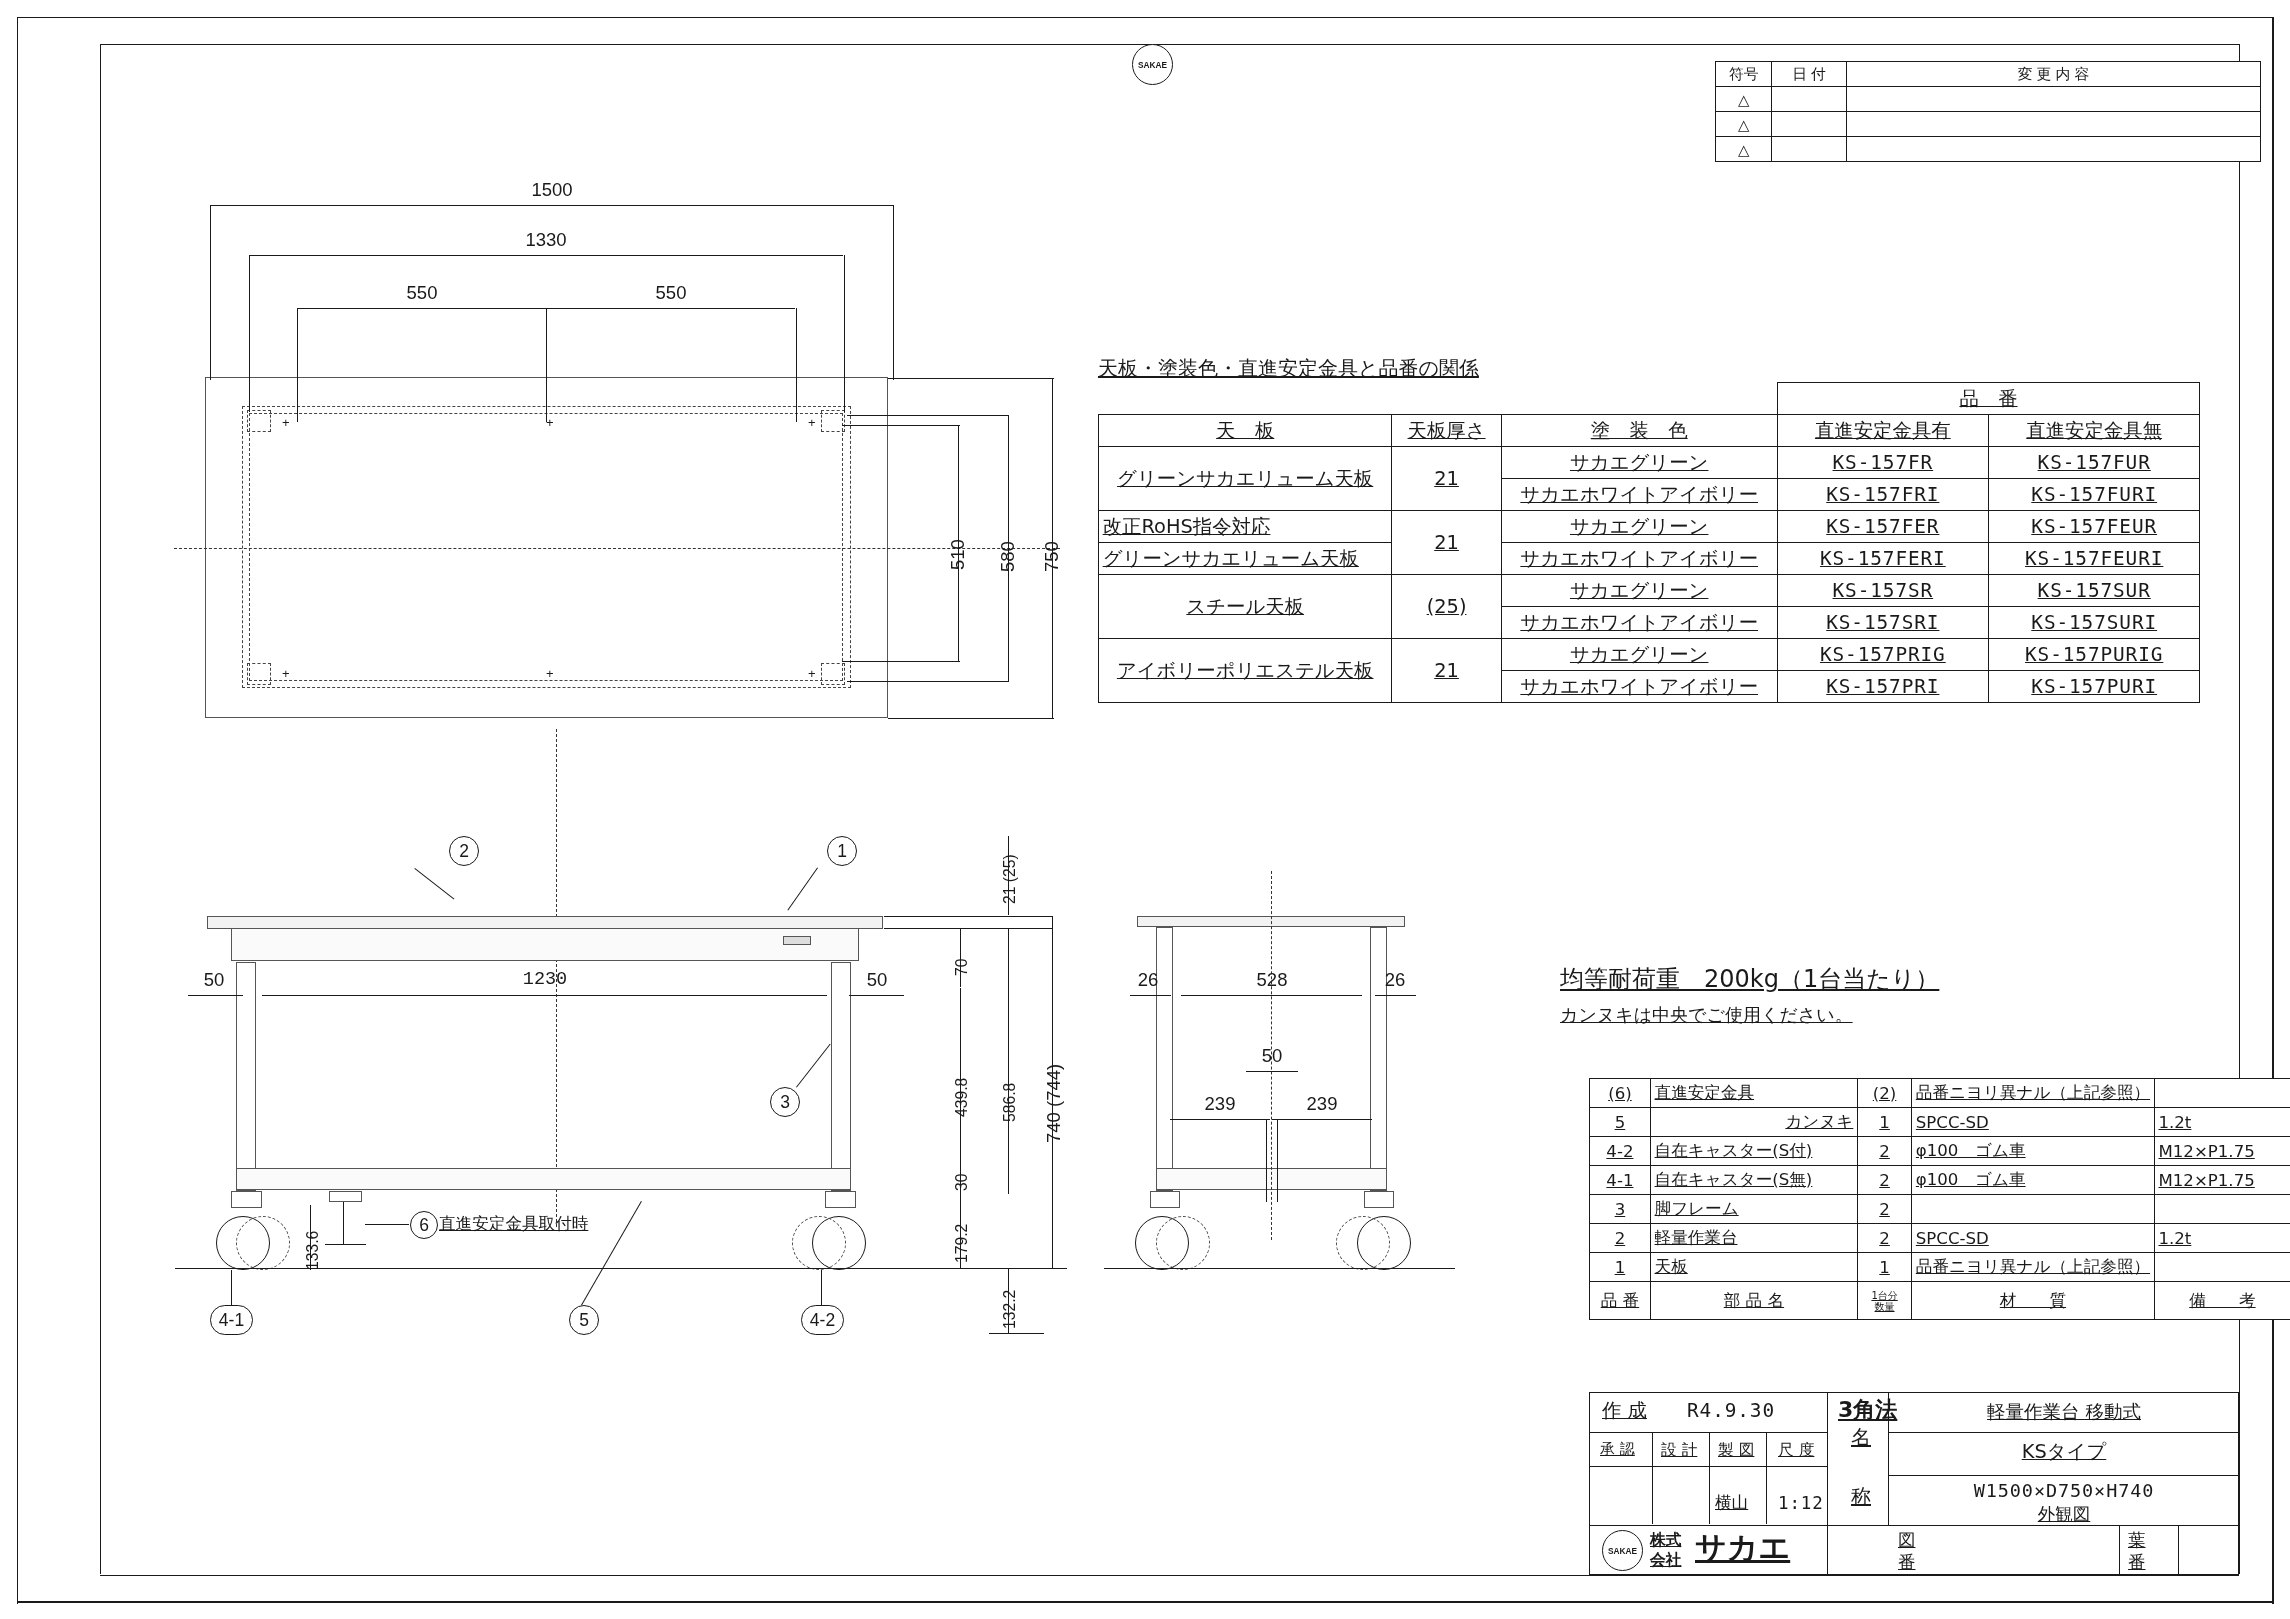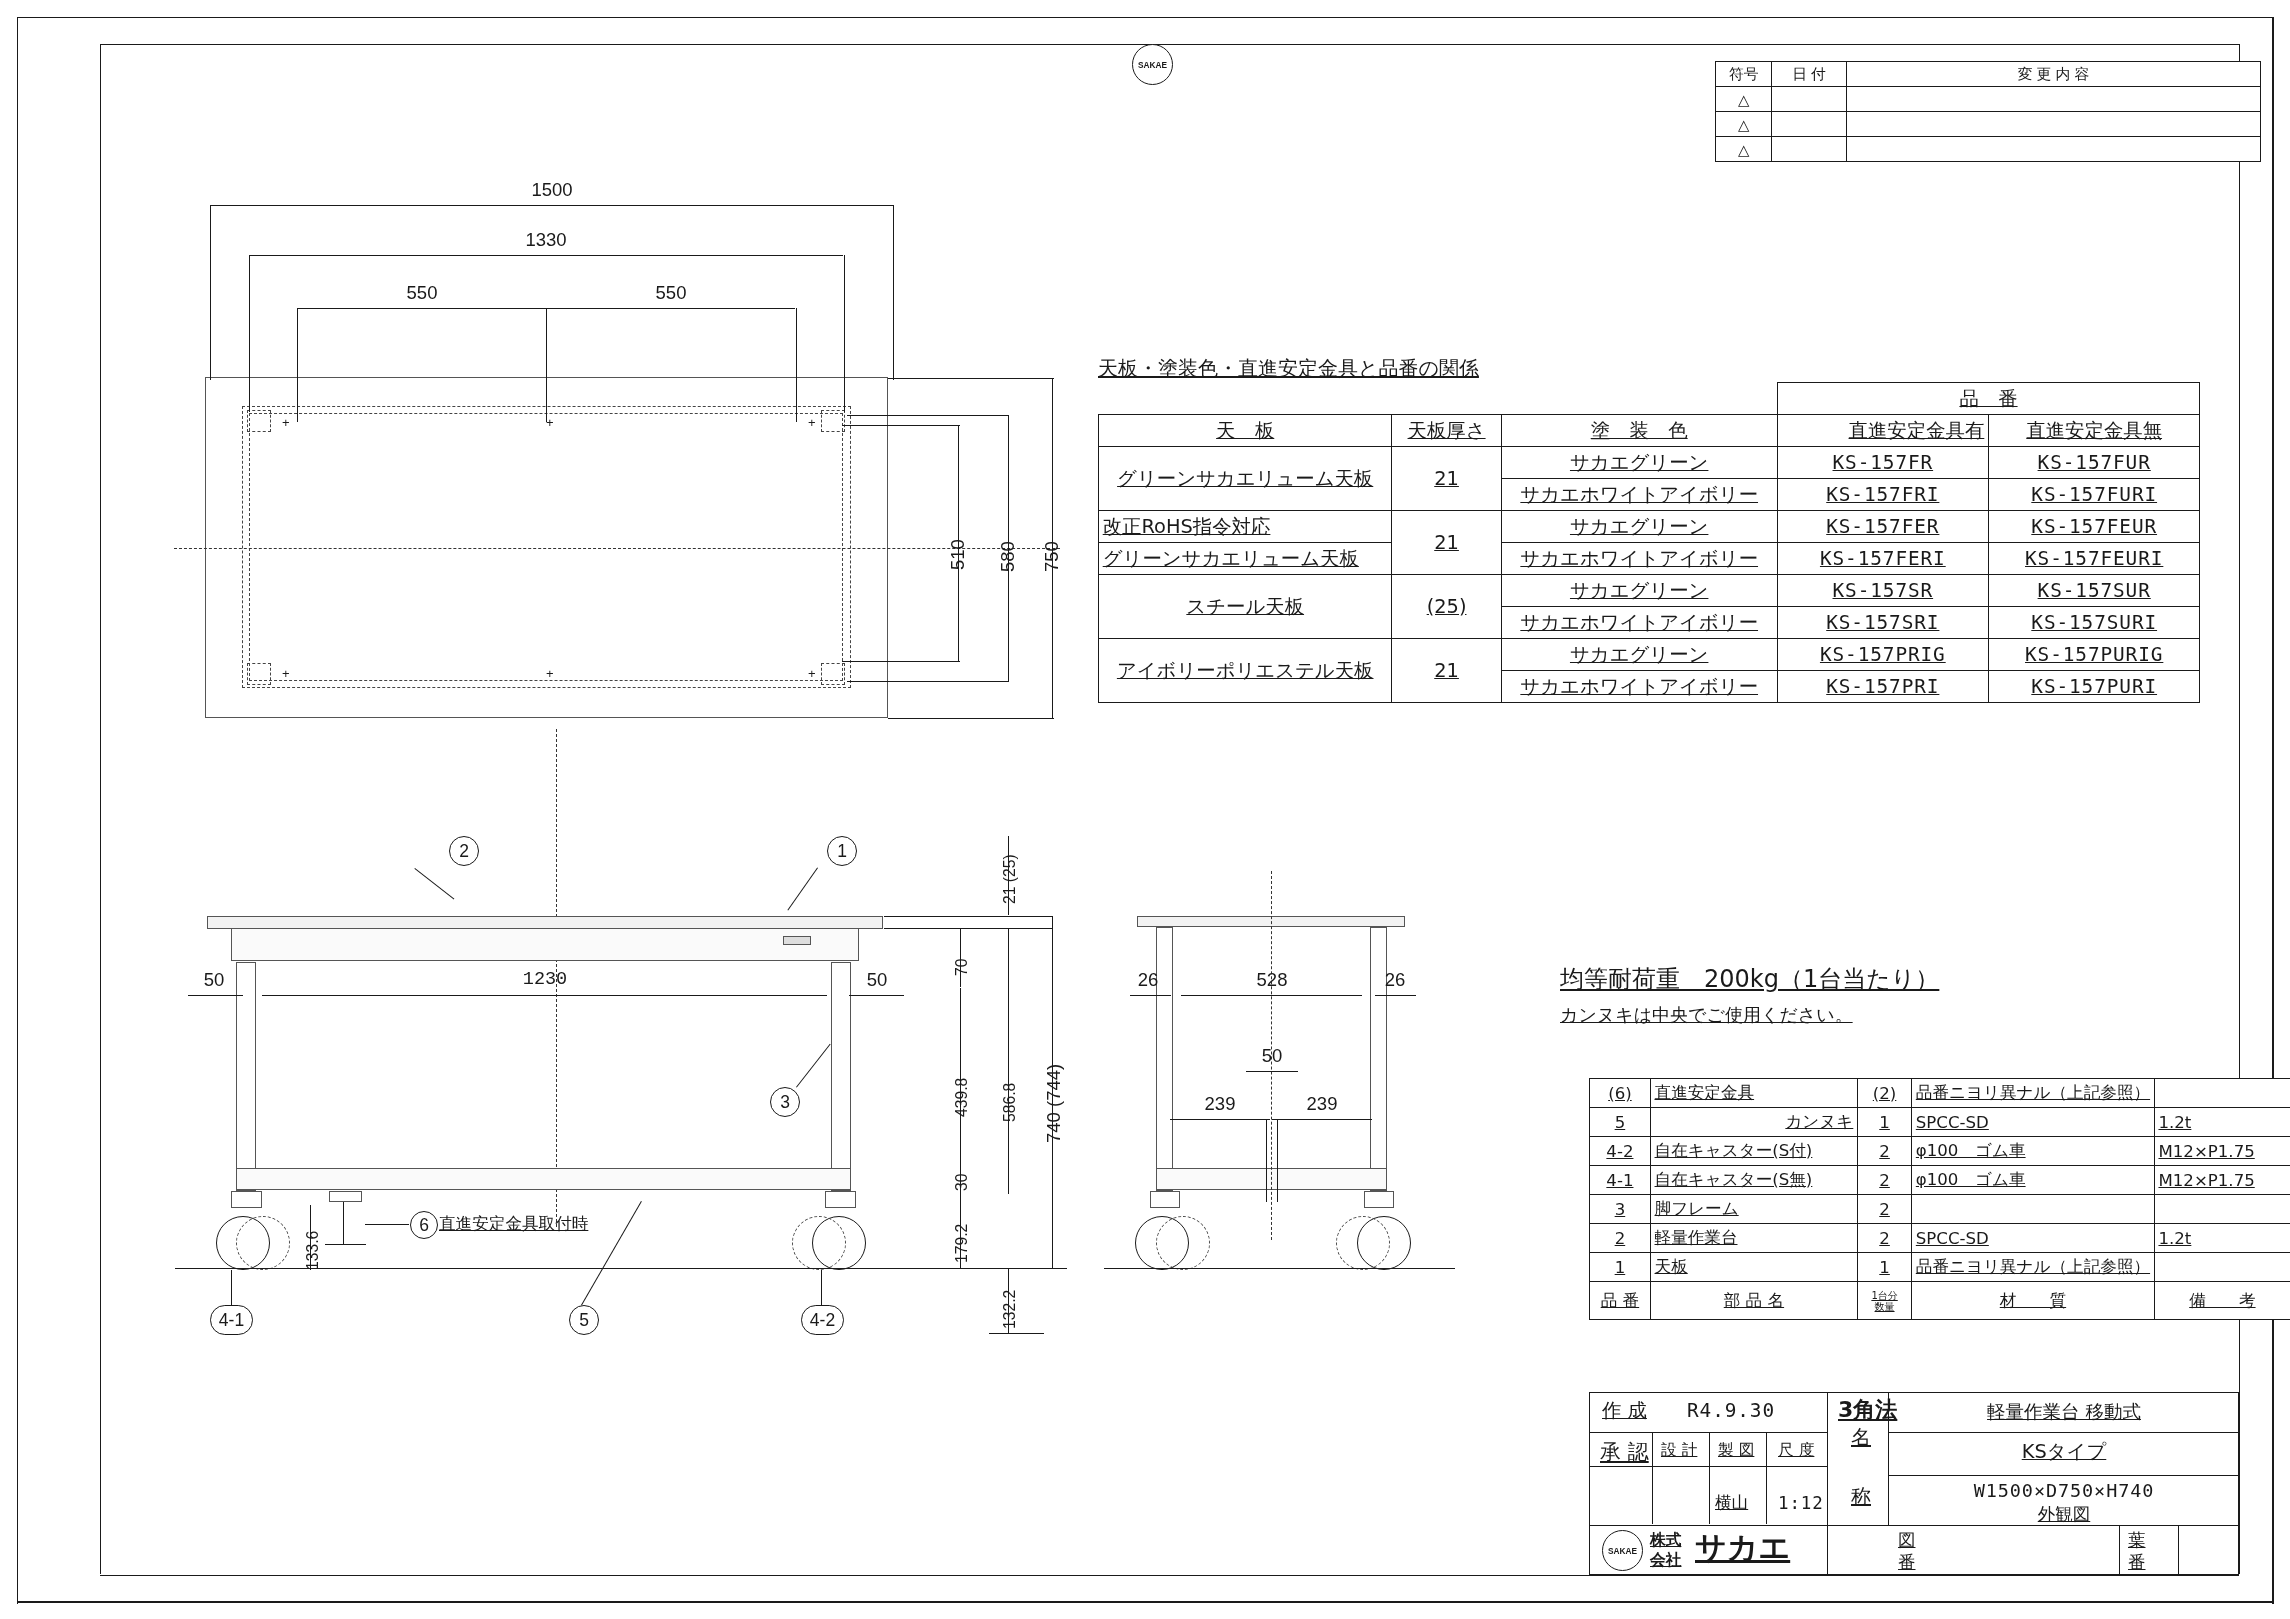--- a/index.html
+++ b/index.html
@@ -136,21 +136,21 @@
         <tr>
       <td rowspan="1" style="border:none;width:286px;"></td>
       <td rowspan="1" style="border:none;width:102px;"></td>
       <td rowspan="1" style="border:none;width:268px;"></td>
       <td colspan="2" style="width:406px;">品　番</td>
     </tr>
     <tr>
       <td>天　板</td>
       <td>天板厚さ</td>
       <td>塗　装　色</td>
-      <td style="width:203px;text-align:right;">直進安定金具有</td>
+      <td style="width:203px;">直進安定金具有</td>
       <td style="width:203px;">直進安定金具無</td>
     </tr>
     <tr>
       <td rowspan="2">グリーンサカエリューム天板</td>
       <td rowspan="2">21</td>
       <td>サカエグリーン</td>
       <td class="mono">KS-157FR</td>
       <td class="mono">KS-157FUR</td>
     </tr>
     <tr>
@@ -397,21 +397,21 @@
   <div class="ln v" style="left:1888px;top:1392px;height:133px;"></div>
   <div class="ln v" style="left:2119px;top:1525px;height:50px;"></div>
   <div class="ln v" style="left:2178px;top:1525px;height:50px;"></div>
   <div class="ln h" style="left:1888px;top:1432px;width:351px;"></div>
   <div class="ln h" style="left:1888px;top:1475px;width:351px;"></div>
 
   <div class="txt jp" style="left:1602px;top:1401px;font-size:19.4px;">作 成</div>
   <div class="txt mono" style="left:1687px;top:1401px;font-size:19.4px;">R4.9.30</div>
   <div class="txt jp" style="left:1838px;top:1399px;font-size:22px;font-weight:bold;">3角法</div>
 
-  <div class="txt jp" style="left:1600px;top:1442px;font-size:21px;">承 認</div>
+  <div class="txt jp" style="left:1600px;top:1442px;font-size:15px;">承 認</div>
   <div class="txt jp" style="left:1661px;top:1442px;font-size:15.7px;">設 計</div>
   <div class="txt jp" style="left:1718px;top:1442px;font-size:15.7px;">製 図</div>
   <div class="txt jp" style="left:1778px;top:1442px;font-size:15.7px;">尺 度</div>
   <div class="txt jp" style="left:1715px;top:1495px;font-size:16.6px;">横山</div>
   <div class="txt mono" style="left:1778px;top:1495px;font-size:17.5px;">1:12</div>
 
   <div class="txt jp" style="left:1851px;top:1427px;font-size:20px;">名</div>
   <div class="txt jp" style="left:1851px;top:1486px;font-size:20px;">称</div>
 
   <div class="txt jp c" style="left:2064px;top:1403px;font-size:18.5px;">軽量作業台 移動式</div>

